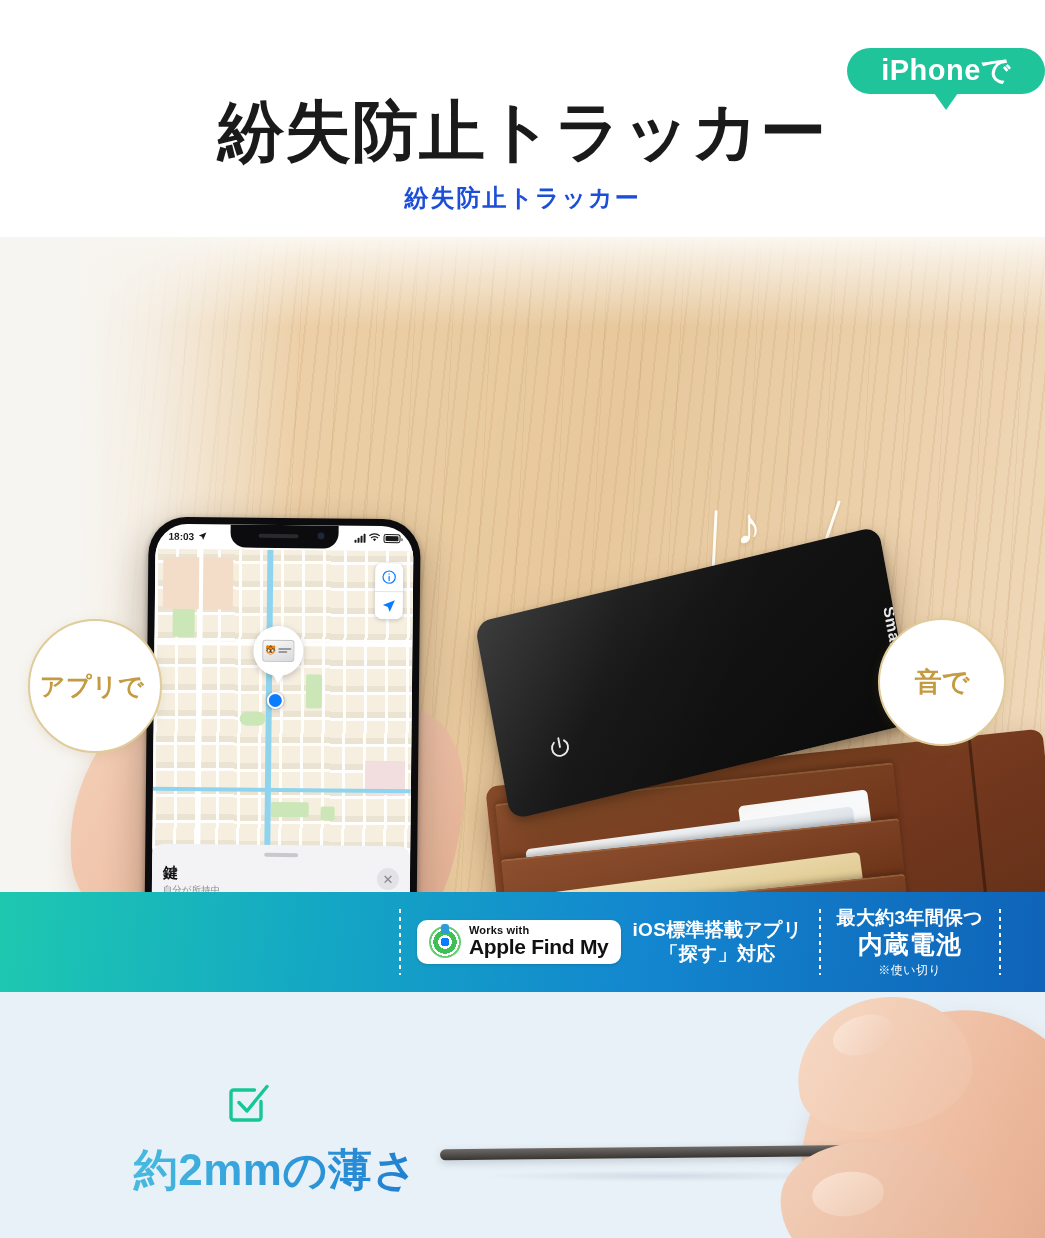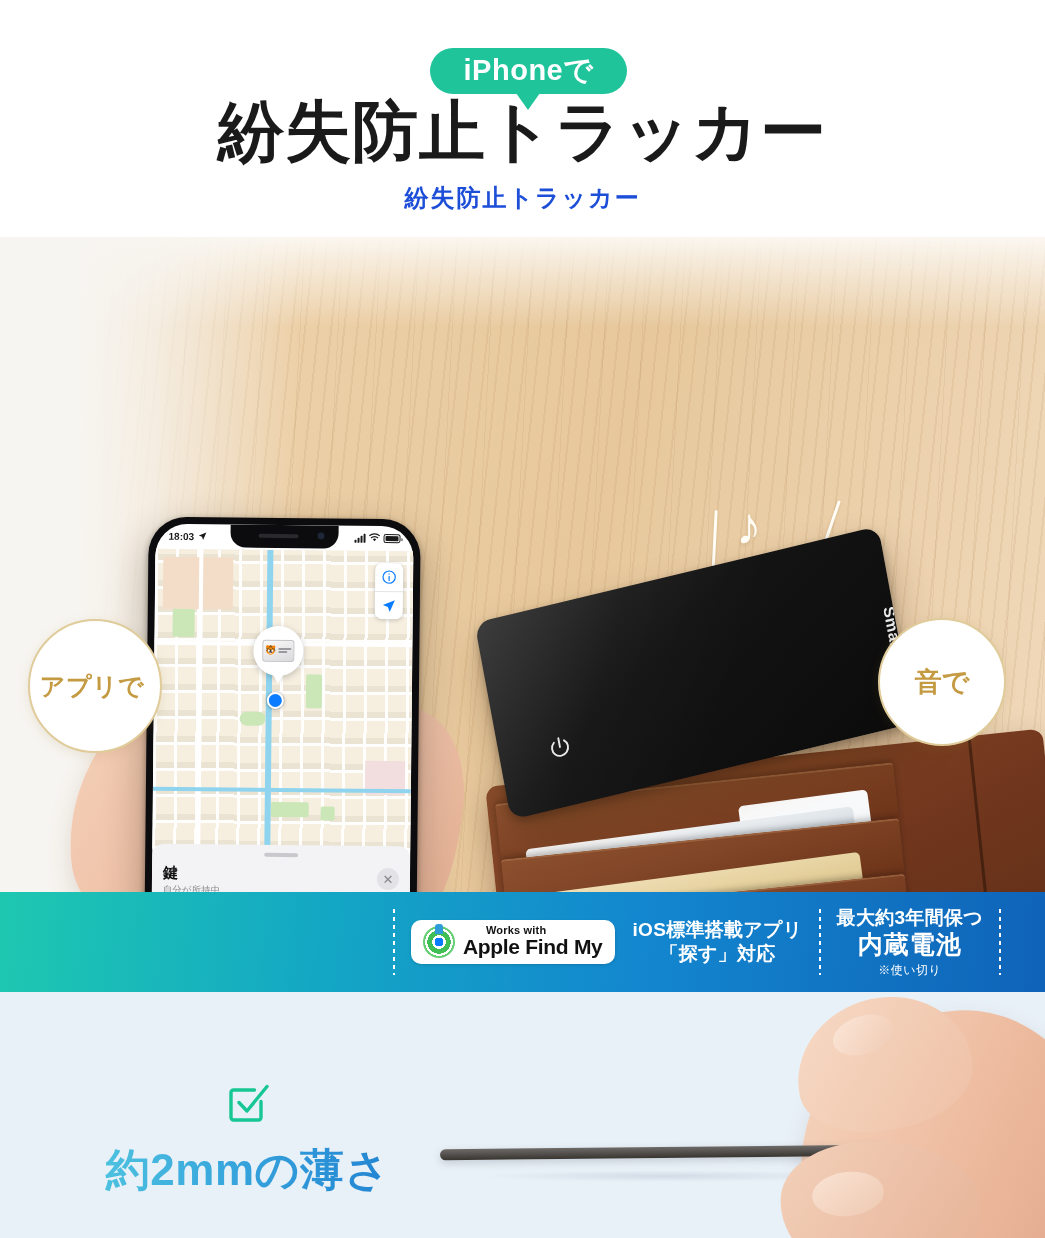--- a/index.html
+++ b/index.html
@@ -17,21 +17,21 @@
     width:1045px;
     height:237px;
     background:#ffffff;
     text-align:center;
   }
   .badge-wrap {
     position:absolute;
     left:12px; right:0;
     top:48px;
     display:flex;
-    justify-content:center;
+    justify-content:flex-end;
   }
   .badge-pill {
     position:relative;
     background:#1fc49a;
     color:#ffffff;
     border-radius:26px;
     padding:7px 34px 9px;
     font-size:29px;
     font-weight:bold;
     letter-spacing:0.5px;
@@ -511,21 +511,21 @@
   }
   .findmy-logo::after {
     content:"";
     position:absolute;
     left:50%; margin-left:-4px; top:-2px;
     width:8px; height:10px;
     background:#2d9cd8;
     border-radius:3px 3px 0 0;
   }
   .findmy-txt { line-height:1.05; }
-  .findmy-works { font-size:11px; font-weight:bold; color:#111; letter-spacing:0.2px;margin-left:23px; }
+  .findmy-works { font-size:11px; font-weight:bold; color:#111; letter-spacing:0.2px; }
   .findmy-name { font-size:21px; font-weight:bold; color:#111; letter-spacing:-0.3px; }
   .bn-col { text-align:center; flex:none; }
   .bn-line1 { font-size:19px; font-weight:bold; line-height:1.25; letter-spacing:0.3px; }
   .bn-line2 { font-size:19px; font-weight:bold; line-height:1.3; letter-spacing:0.3px; }
   .bn-big { font-size:25px; font-weight:bold; line-height:1.25; letter-spacing:1px; }
   .bn-note { font-size:12px; margin-top:1px; letter-spacing:0.5px; }
 
   
   .thin {
     position:relative;
@@ -535,20 +535,21 @@
     overflow:hidden;
   }
   .thin-text { position:absolute; left:78px; top:88px; width:340px; text-align:center; }
   .check-icon { margin:0 auto 18px; width:44px; height:44px; color:#16c793; }
   .thin-l1 { font-size:29px; font-weight:bold; color:#1a1a1a; letter-spacing:1px; line-height:1.2; }
   .thin-l2 {
     font-size:44px; font-weight:bold; letter-spacing:0.5px; line-height:1.25; margin-top:16px;
     background:linear-gradient(95deg,#52c7e0 0%, #3aa9dd 40%, #1e7ed1 100%);
     -webkit-background-clip:text; background-clip:text;
     color:transparent;
+    text-align:right;
   }
   .thin-edge {
     position:absolute;
     left:440px; top:155px;
     width:440px; height:11px;
     background:linear-gradient(180deg,#6e6a68 0%, #56524f 45%, #38342f 100%);
     border-radius:6px;
     box-shadow:0 3px 8px rgba(60,70,85,0.22);
     transform:rotate(-0.6deg);
   }
@@ -746,21 +747,21 @@
 
 <div class="banner">
   <div class="bn-sep"></div>
   <div class="findmy-badge">
     <div class="findmy-logo"></div>
     <div class="findmy-txt">
       <div class="findmy-works">Works with</div>
       <div class="findmy-name">Apple Find My</div>
     </div>
   </div>
-  <div class="bn-col" style="margin-left:18px;">
+  <div class="bn-col" style="margin-left:12px;">
     <div class="bn-line1">iOS標準搭載アプリ</div>
     <div class="bn-line2">「探す」対応</div>
   </div>
   <div class="bn-sep"></div>
   <div class="bn-col">
     <div class="bn-line1">最大約3年間保つ</div>
     <div class="bn-big">内蔵電池</div>
     <div class="bn-note">※使い切り</div>
   </div>
   <div class="bn-sep"></div>

